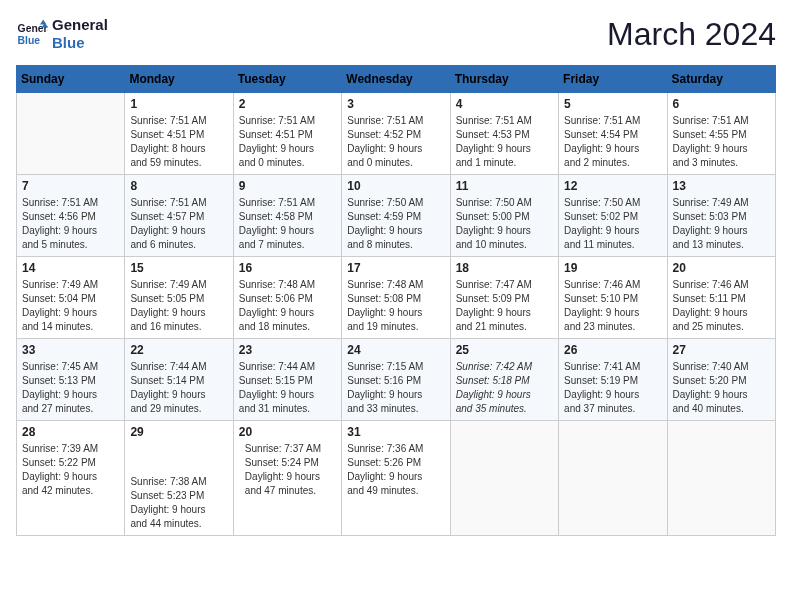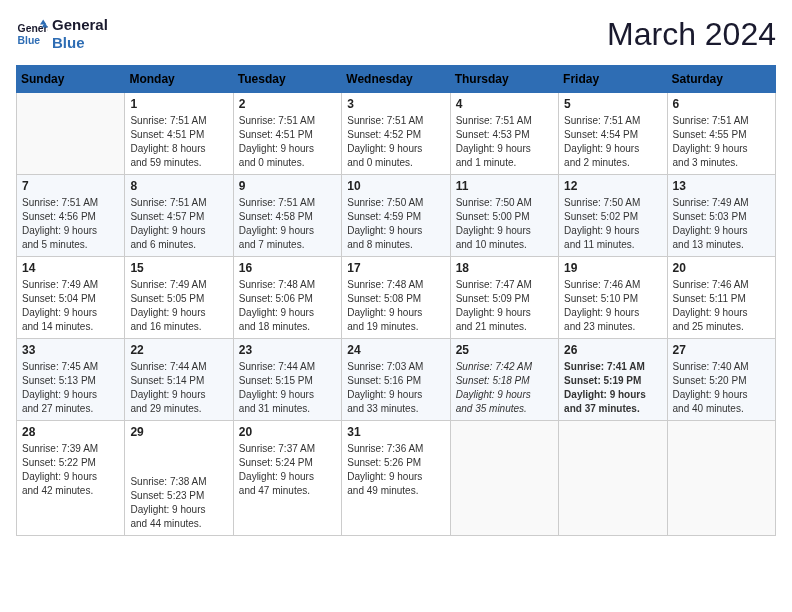--- a/index.html
+++ b/index.html
@@ -283,35 +283,35 @@
         </td>
         <td>
           <span class="day-number">23</span>
           <div class="cell-content" style="white-space: pre-line;">Sunrise: 7:44 AM
 Sunset: 5:15 PM
 Daylight: 9 hours
 and 31 minutes.</div>
         </td>
         <td>
           <span class="day-number">24</span>
-          <div class="cell-content" style="white-space: pre-line;">Sunrise: 7:03 AM
+          <div class="cell-content" style="white-space: pre-line;">Sunrise: 7:15 AM
 Sunset: 5:16 PM
 Daylight: 9 hours
 and 33 minutes.</div>
         </td>
         <td>
           <span class="day-number">25</span>
           <div class="cell-content" style="white-space: pre-line; font-style: italic;">Sunrise: 7:42 AM
 Sunset: 5:18 PM
 Daylight: 9 hours
 and 35 minutes.</div>
         </td>
         <td>
           <span class="day-number">26</span>
-          <div class="cell-content" style="white-space: pre-line; font-weight: bold;">Sunrise: 7:41 AM
+          <div class="cell-content" style="white-space: pre-line;">Sunrise: 7:41 AM
 Sunset: 5:19 PM
 Daylight: 9 hours
 and 37 minutes.</div>
         </td>
         <td>
           <span class="day-number">27</span>
           <div class="cell-content" style="white-space: pre-line;">Sunrise: 7:40 AM
 Sunset: 5:20 PM
 Daylight: 9 hours
 and 40 minutes.</div>
@@ -327,21 +327,21 @@
         </td>
         <td>
           <span class="day-number">29</span>
           <div class="cell-content" style="white-space: pre-line; margin-top: 36px;">Sunrise: 7:38 AM
 Sunset: 5:23 PM
 Daylight: 9 hours
 and 44 minutes.</div>
         </td>
         <td>
           <span class="day-number">20</span>
-          <div class="cell-content" style="white-space: pre-line;">Sunrise: 7:37 AM
+          <div class="cell-content" style="white-space: pre-line; margin-left: 6px;">Sunrise: 7:37 AM
 Sunset: 5:24 PM
 Daylight: 9 hours
 and 47 minutes.</div>
         </td>
         <td>
           <span class="day-number">31</span>
           <div class="cell-content" style="white-space: pre-line;">Sunrise: 7:36 AM
 Sunset: 5:26 PM
 Daylight: 9 hours
 and 49 minutes.</div>

